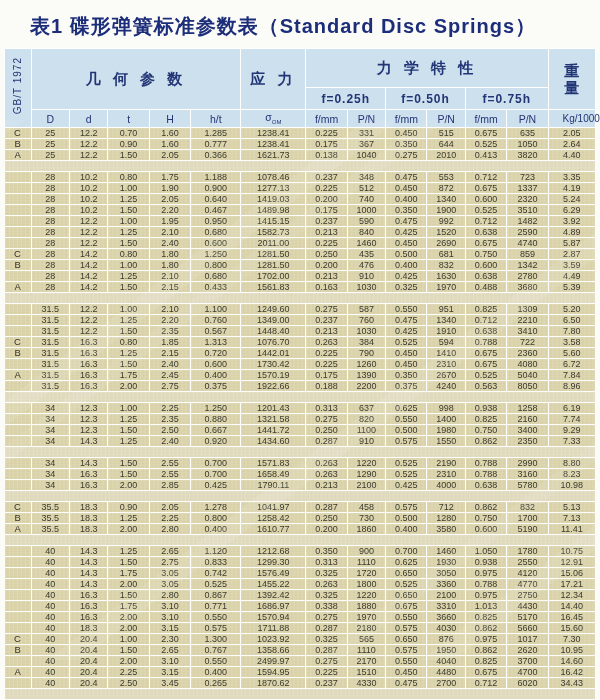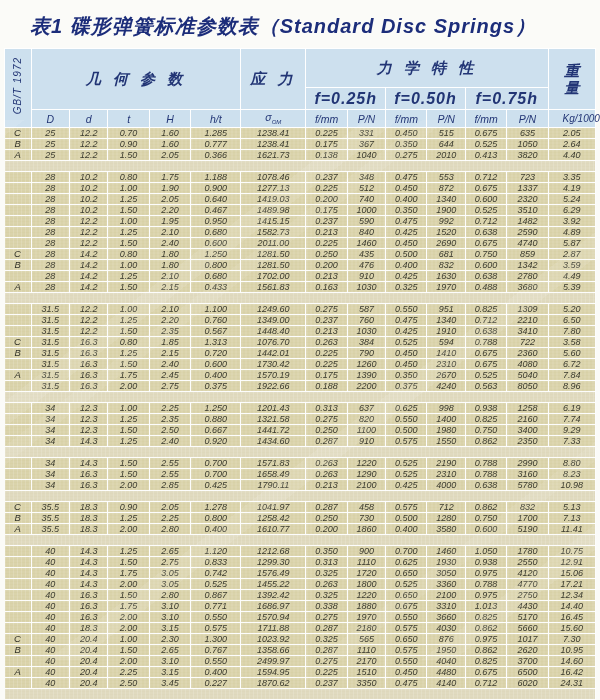--- a/index.html
+++ b/index.html
@@ -2,21 +2,21 @@
 <html><head>
 <meta charset="utf-8">
 <style>
   html, body {
     margin: 0; padding: 0;
     width: 600px; height: 700px;
     overflow: hidden;
     background: #fbfbf8;
     font-family: "Liberation Sans", sans-serif;
   }
-  .page { position: relative; width: 600px; height: 700px; font-style: italic; }
+  .page { position: relative; width: 600px; height: 700px; }
 
   .title {
     padding: 13px 0 8px 30px;
     font-size: 20px;
     font-weight: bold;
     color: #1c2d7a;
     letter-spacing: 1px;
     white-space: nowrap;
   }
 
@@ -29,21 +29,21 @@
 
   
   thead th {
     background: #cde0ee;
     color: #223575;
     border: 1px solid #ffffff;
     font-weight: bold;
     padding: 0;
   }
   th.group   { font-size: 15px; letter-spacing: 4px; height: 38px; }
-  th.defl    { font-size: 16px; letter-spacing: 1px; height: 21px; font-weight: bold; }
+  th.defl    { font-size: 12px; letter-spacing: 1px; height: 21px; font-weight: bold; }
   th.unit    { font-size: 10.5px; height: 17px; font-weight: normal; }
   th.unit-kg { font-size: 10px; height: 17px; font-weight: normal; padding-left: 14px; }
   th.weight  { font-size: 15px; line-height: 17px; letter-spacing: 0; }
   th.gbt span {
     display: inline-block;
     writing-mode: vertical-rl;
     transform: rotate(180deg);
     font-size: 10px;
     font-weight: normal;
     letter-spacing: 1px;
@@ -860,38 +860,38 @@
           <td>20.4</td>
           <td>2.25</td>
           <td>3.15</td>
           <td>0.400</td>
           <td>1594.95</td>
           <td>0.225</td>
           <td>1510</td>
           <td>0.450</td>
           <td>4480</td>
           <td>0.675</td>
-          <td>6500</td>
+          <td>4700</td>
           <td>16.42</td>
         </tr>
         <tr>
           <td class="series"></td>
           <td>40</td>
           <td>20.4</td>
           <td>2.50</td>
           <td>3.45</td>
-          <td>0.227</td>
+          <td>0.265</td>
           <td>1870.62</td>
           <td>0.237</td>
-          <td>3350</td>
+          <td>4330</td>
           <td>0.475</td>
-          <td>4140</td>
+          <td>2700</td>
           <td>0.712</td>
           <td>6020</td>
-          <td>24.31</td>
+          <td>34.43</td>
         </tr>
         <tr class="gap-row">
           <td colspan="14"></td>
         </tr>
       </tbody>
   </table>
 
   <div class="watermark"></div>
 </div>
 

